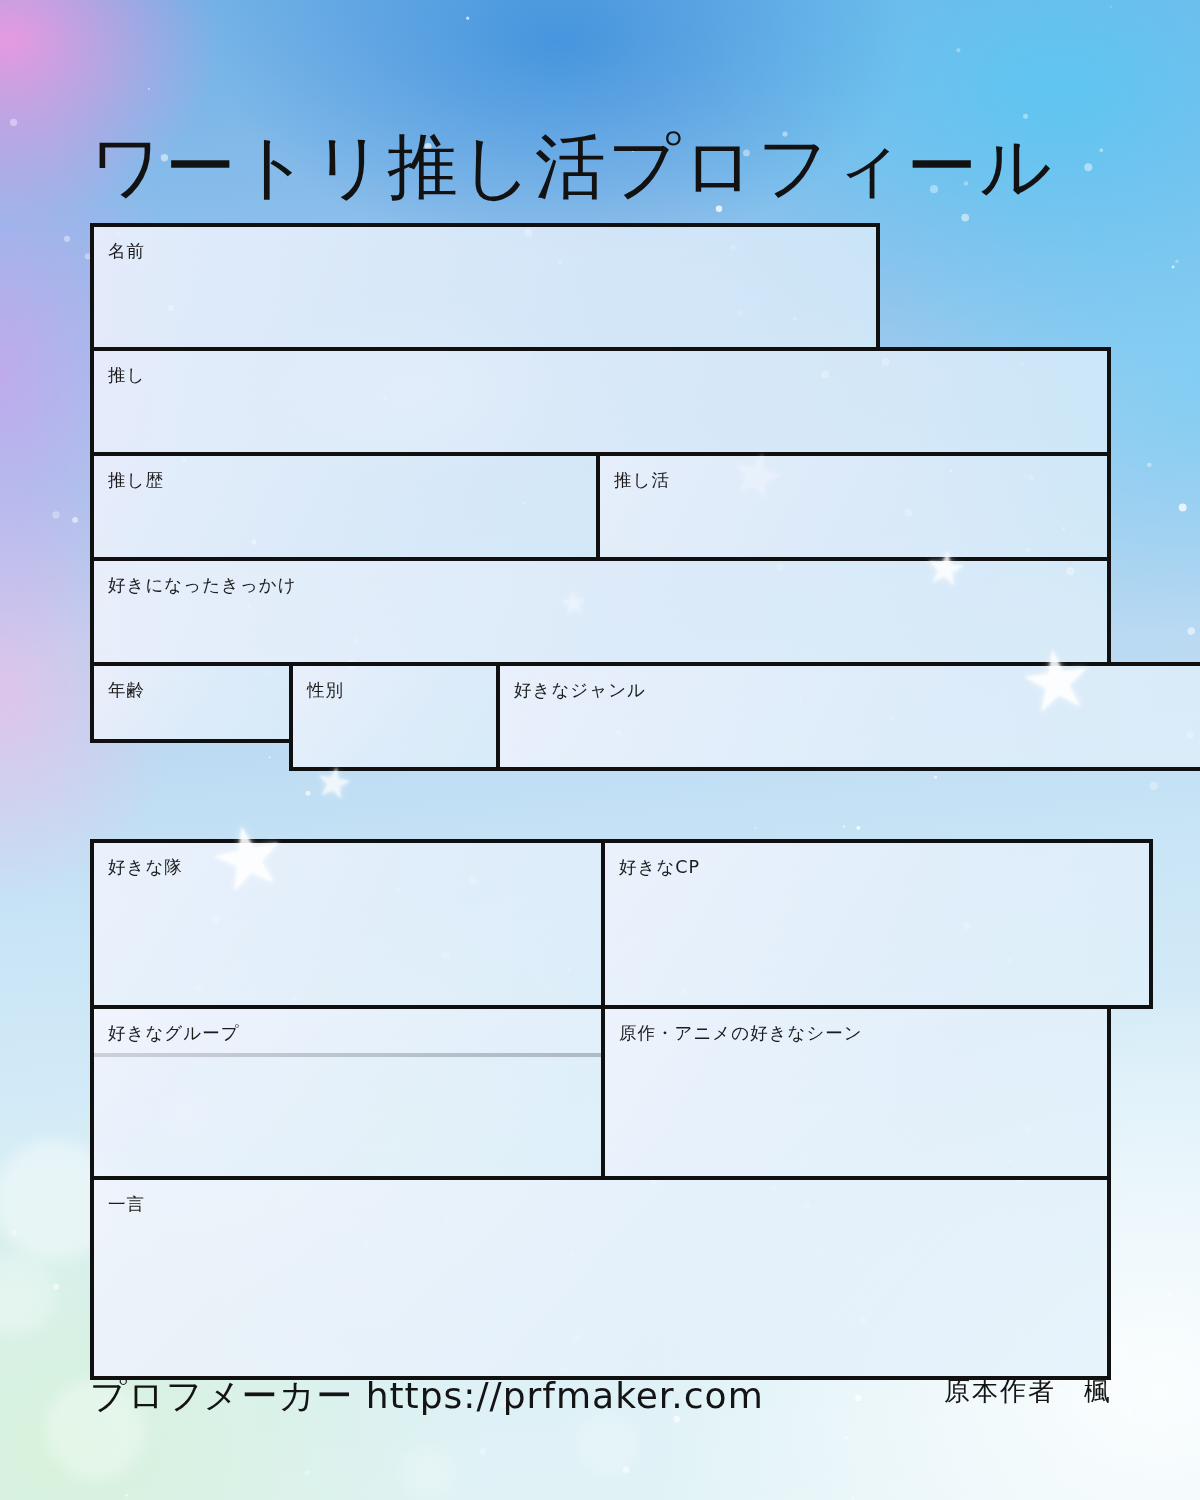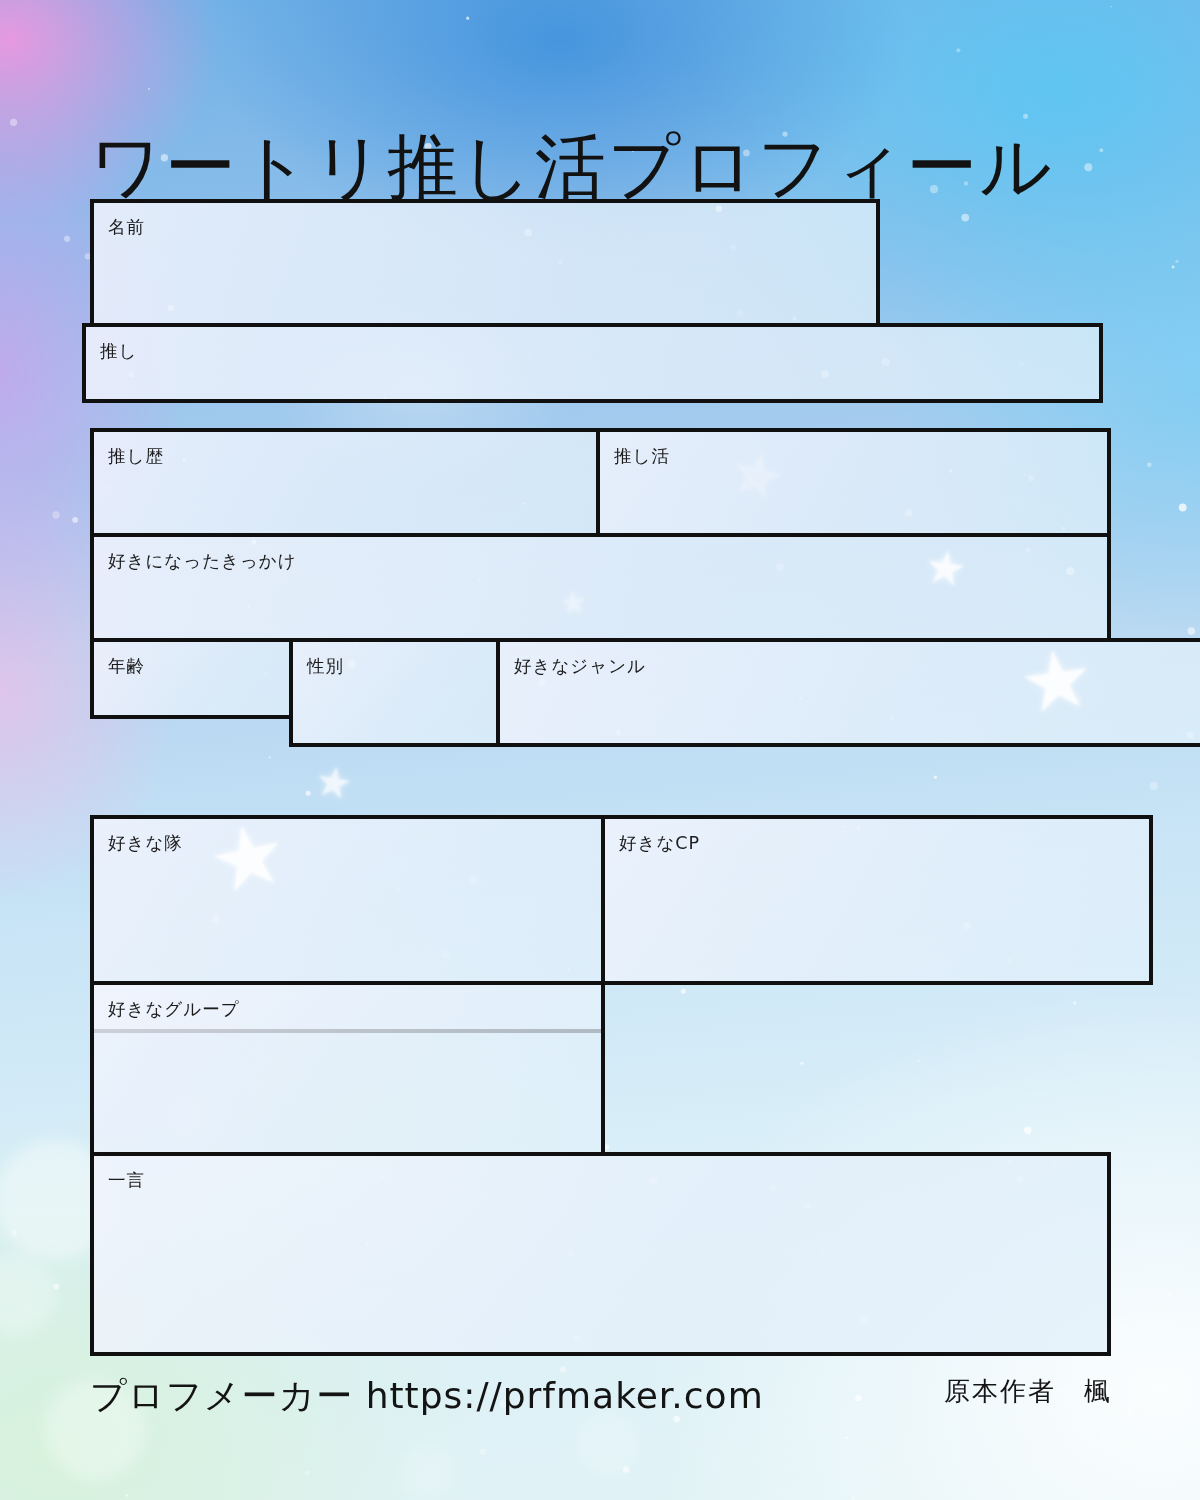--- a/index.html
+++ b/index.html
@@ -23,20 +23,21 @@
   .page-title{
     position:absolute; left:90px; top:108px; z-index:4;
     font-size:71px; letter-spacing:2px; color:#121212; font-weight:400;
     white-space:nowrap;
     margin-top:12px;
   }
   .fbox{
     position:absolute; box-sizing:border-box; z-index:2;
     border:4px solid #101010;
     background:linear-gradient(135deg, rgba(241,244,253,0.85) 0%, rgba(229,240,251,0.78) 60%, rgba(224,240,250,0.74) 100%);
+    margin-top:24px;
   }
   .flabel{
     display:block; padding:12px 14px; font-size:17.5px; color:#1b1b1b;
     letter-spacing:1px; white-space:nowrap;
   }
   .footer-credit{
     position:absolute; left:90px; top:1372px; z-index:4;
     font-size:36px; color:#141414; letter-spacing:1px; white-space:nowrap;
   }
   .footer-author{
@@ -204,21 +205,21 @@
   <span class="star" style="left:925px;top:545px;font-size:46px;opacity:.85;transform:rotate(8deg)">★</span>
   <span class="star" style="left:1020px;top:640px;font-size:82px;opacity:.9;transform:rotate(-8deg)">★</span>
   <span class="star" style="left:730px;top:445px;font-size:60px;opacity:.28;transform:rotate(14deg)">★</span>
   <span class="star" style="left:560px;top:588px;font-size:30px;opacity:.4;transform:rotate(-6deg)">★</span>
 
   <div class="page-title">ワートリ推し活プロフィール</div>
 
   <div class="fbox" style="left:90px;top:199px;width:790px;height:128px">
     <span class="flabel">名前</span>
   </div>
-  <div class="fbox" style="left:82px;top:323px;width:1021px;height:80px">
+  <div class="fbox" style="left:90px;top:323px;width:1021px;height:109px">
     <span class="flabel">推し</span>
   </div>
   <div class="fbox" style="left:90px;top:428px;width:510px;height:109px">
     <span class="flabel">推し歴</span>
   </div>
   <div class="fbox" style="left:596px;top:428px;width:515px;height:109px">
     <span class="flabel">推し活</span>
   </div>
   <div class="fbox" style="left:90px;top:533px;width:1021px;height:109px">
     <span class="flabel">好きになったきっかけ</span>
@@ -235,20 +236,23 @@
 
   <div class="fbox" style="left:90px;top:815px;width:515px;height:218px">
     <span class="flabel">好きな隊</span>
   </div>
   <div class="fbox" style="left:601px;top:815px;width:552px;height:170px">
     <span class="flabel">好きなCP</span>
   </div>
   <div class="fbox" style="left:90px;top:981px;width:515px;height:175px">
     <span class="flabel">好きなグループ</span>
   </div>
+  <div class="fbox" style="left:601px;top:981px;width:510px;height:175px">
+    <span class="flabel">原作・アニメの好きなシーン</span>
+  </div>
   <div class="fbox" style="left:90px;top:1152px;width:1021px;height:204px">
     <span class="flabel">一言</span>
   </div>
 
   <div class="footer-credit">プロフメーカー https://prfmaker.com</div>
   <div class="footer-author">原本作者　楓</div>
 
 </div>
 
 </body></html>

